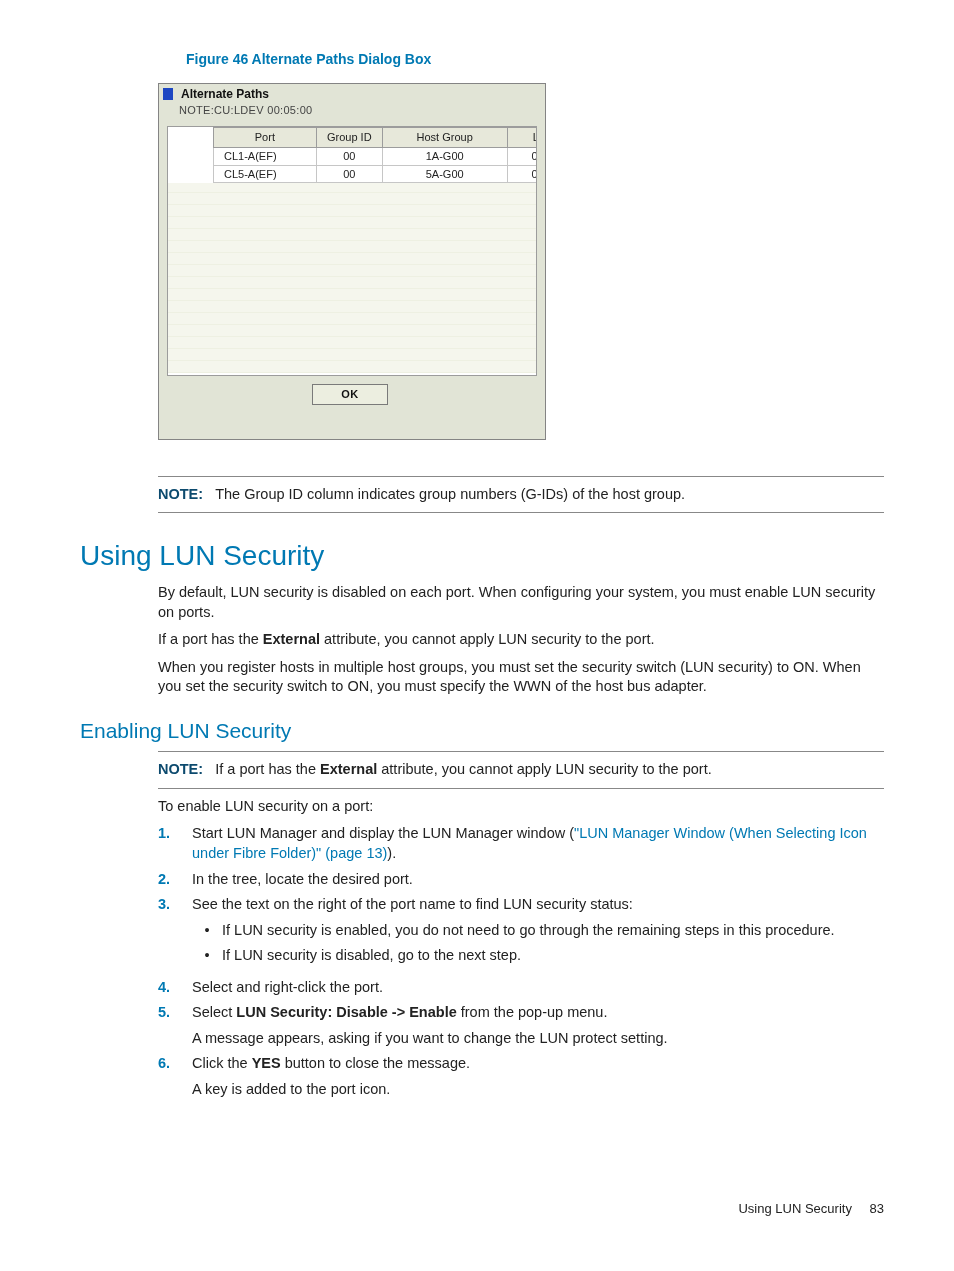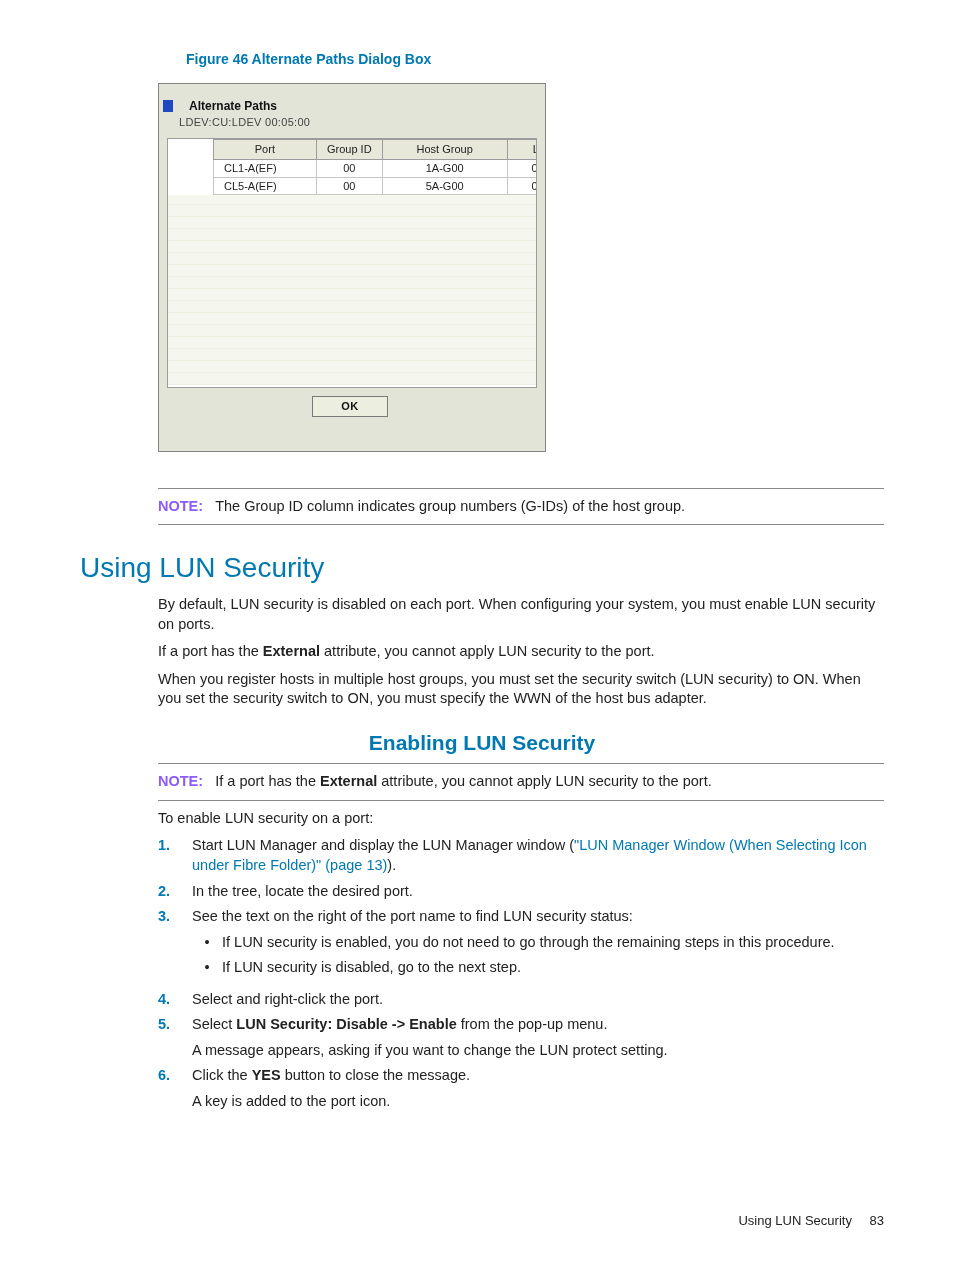--- a/index.html
+++ b/index.html
@@ -23,22 +23,22 @@
     margin-left: 78px;
     display: inline-block;
     background: #e1e4d6;
     border: 1px solid #848484;
     width: 386px;
     font-family: Tahoma, Arial, sans-serif;
   }
   .dialog-titlebar {
     display: flex;
     align-items: center;
-    gap: 16px;
-    padding: 14px 4px 0 4px;
+    gap: 8px;
+    padding: 2px 4px 0 4px;
   }
   .dialog-titlebar .sq {
     width: 10px;
     height: 12px;
     background: #1e47c2;
     display: inline-block;
   }
   .dialog-title {
     font-weight: bold;
     font-size: 12px;
@@ -98,33 +98,32 @@
     font-weight: bold;
     letter-spacing: 0.5px;
   }
   .note-block {
     margin: 36px 0 0 78px;
     border-top: 1px solid #888;
     border-bottom: 1px solid #888;
     padding: 8px 0;
     font-size: 14.5px;
   }
-  .note-label { color: #8b5cf6; font-weight: bold; }
+  .note-label { color: #0c4a6e; font-weight: bold; }
   h1.section {
     color: #0079b3;
     font-weight: normal;
     font-size: 28px;
     margin: 24px 0 8px 0;
   }
   h2.subsection {
     color: #0079b3;
-    font-weight: bold;
+    font-weight: normal;
     font-size: 21px;
     margin: 20px 0 6px 0;
-    text-align: center;
   }
   .body-indent { margin-left: 78px; }
   .para { margin: 8px 0; }
   .b { font-weight: bold; }
   .link { color: #0079b3; }
   ol.steps { list-style: none; padding-left: 0; margin: 6px 0 0 0; }
   ol.steps > li { display: flex; margin: 6px 0; }
   ol.steps > li > .num { color: #0079b3; font-weight: bold; width: 34px; flex: 0 0 34px; }
   ol.steps > li > .txt { flex: 1; }
   ul.bullets { list-style: none; padding-left: 0; margin: 6px 0; }
@@ -144,21 +143,21 @@
 
 
 
 <div class="figure-caption">Figure 46 Alternate Paths Dialog Box</div>
 
 <div class="dialog-shot">
   <div class="dialog-titlebar">
     <span class="sq"></span>
     <span class="dialog-title">Alternate Paths</span>
   </div>
-  <div class="dialog-sub">LDEV:CU:LDEV  00:05:00</div>
+  <div class="dialog-sub">NOTE:CU:LDEV  00:05:00</div>
   <div class="dialog-table-wrap">
     <table class="ap">
       <colgroup>
           <col style="width:28%">
           <col style="width:18%">
           <col style="width:34%">
           <col style="width:20%">
         </colgroup>
       <thead>
         <tr>

